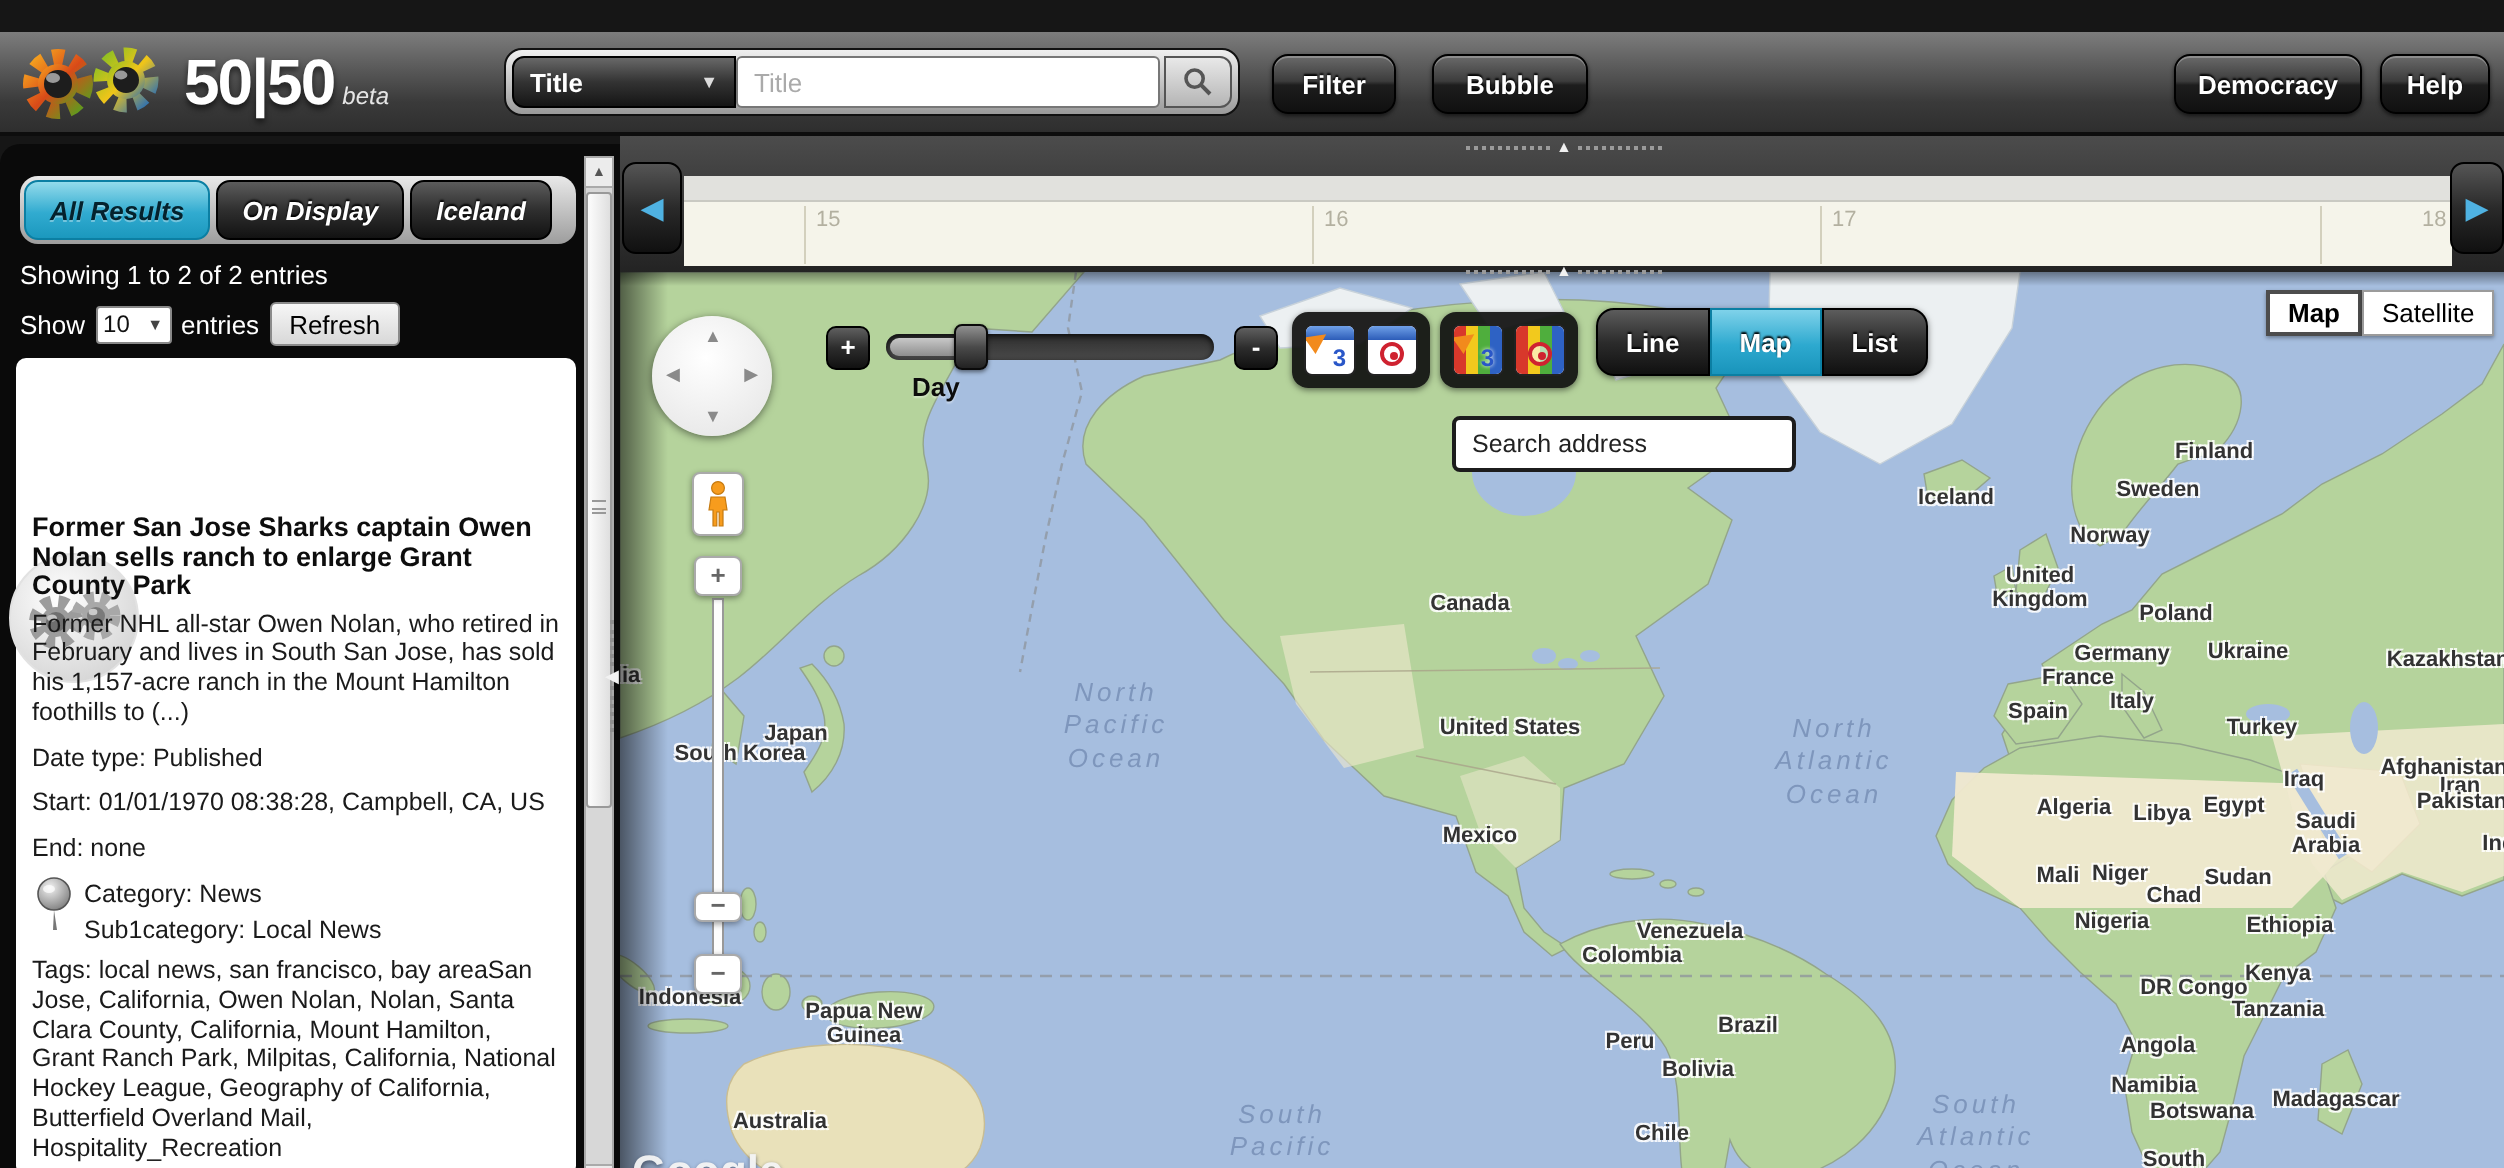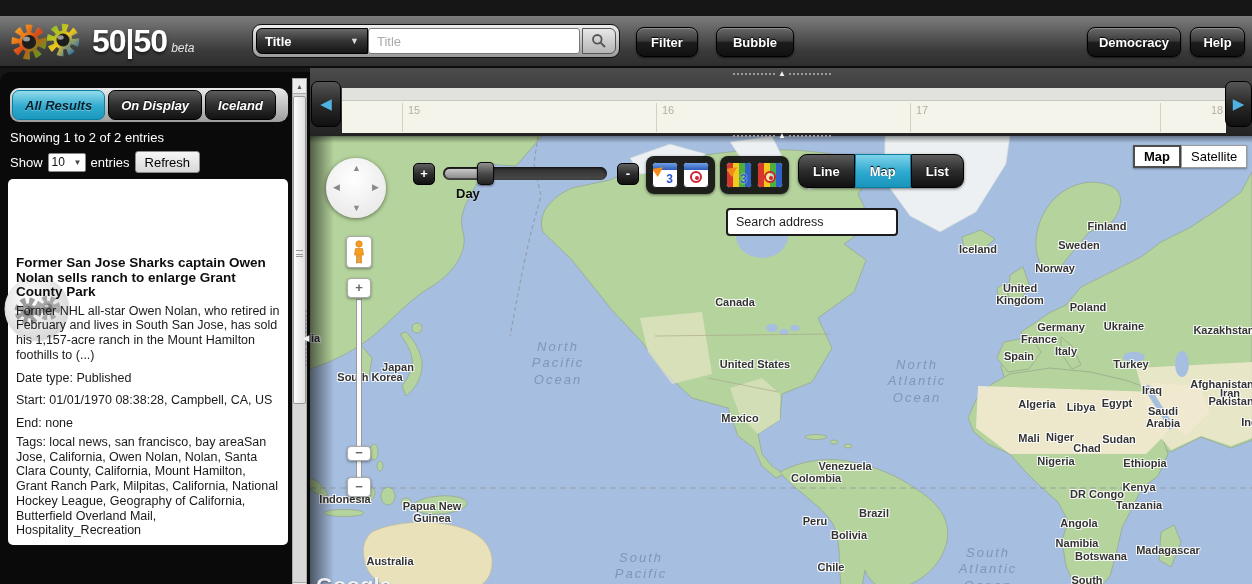--- a/index.html
+++ b/index.html
@@ -299,20 +299,37 @@
           <circle cx="44" cy="32" r="7" fill="#a8a8a8"></circle>
             <circle cx="44" cy="32" r="4.5" fill="#7a7a7a"></circle>
           <ellipse cx="42.5" cy="30" rx="2.2" ry="1.6" fill="#fff" opacity=".6"></ellipse>
         </svg>
       </div>
       <h3>Former San Jose Sharks captain Owen Nolan sells ranch to enlarge Grant County Park</h3>
       <p>Former NHL all-star Owen Nolan, who retired in February and lives in South San Jose, has sold his 1,157-acre ranch in the Mount Hamilton foothills to (...)</p>
       <p class="meta">Date type: Published</p>
       <p class="meta">Start: 01/01/1970 08:38:28, Campbell, CA, US</p>
       <p class="meta">End: none</p>
+      <div class="catrow">
+        <svg width="26" height="30" viewBox="0 0 26 30">
+          <defs>
+              <radialGradient id="pin" cx=".38" cy=".3" r=".85">
+            <stop offset="0" stop-color="#f2f2f2"></stop>
+                <stop offset="1" stop-color="#6f6f6f"></stop>
+          </radialGradient>
+            </defs>
+          <circle cx="11" cy="9" r="8" fill="url(#pin)" stroke="#555" stroke-width=".8"></circle>
+          <ellipse cx="8.5" cy="6.5" rx="3" ry="2" fill="#fff" opacity=".7"></ellipse>
+          <path d="M11,17 L12.5,27 L10.5,27 Z" fill="#777"></path>
+        </svg>
+        <div class="catcol">
+          <div>Category: News</div>
+          <div>Sub1category: Local News</div>
+        </div>
+      </div>
       <p class="tags">Tags: local news, san francisco, bay areaSan Jose, California, Owen Nolan, Nolan, Santa Clara County, California, Mount Hamilton, Grant Ranch Park, Milpitas, California, National Hockey League, Geography of California, Butterfield Overland Mail, Hospitality_Recreation</p>
 
     </div>
 
   </aside>
 
   <div class="sb-scroll">
     <div class="sb-btn sb-up">▲</div>
     <div class="sb-thumb">
       <div class="sb-grip"></div>

